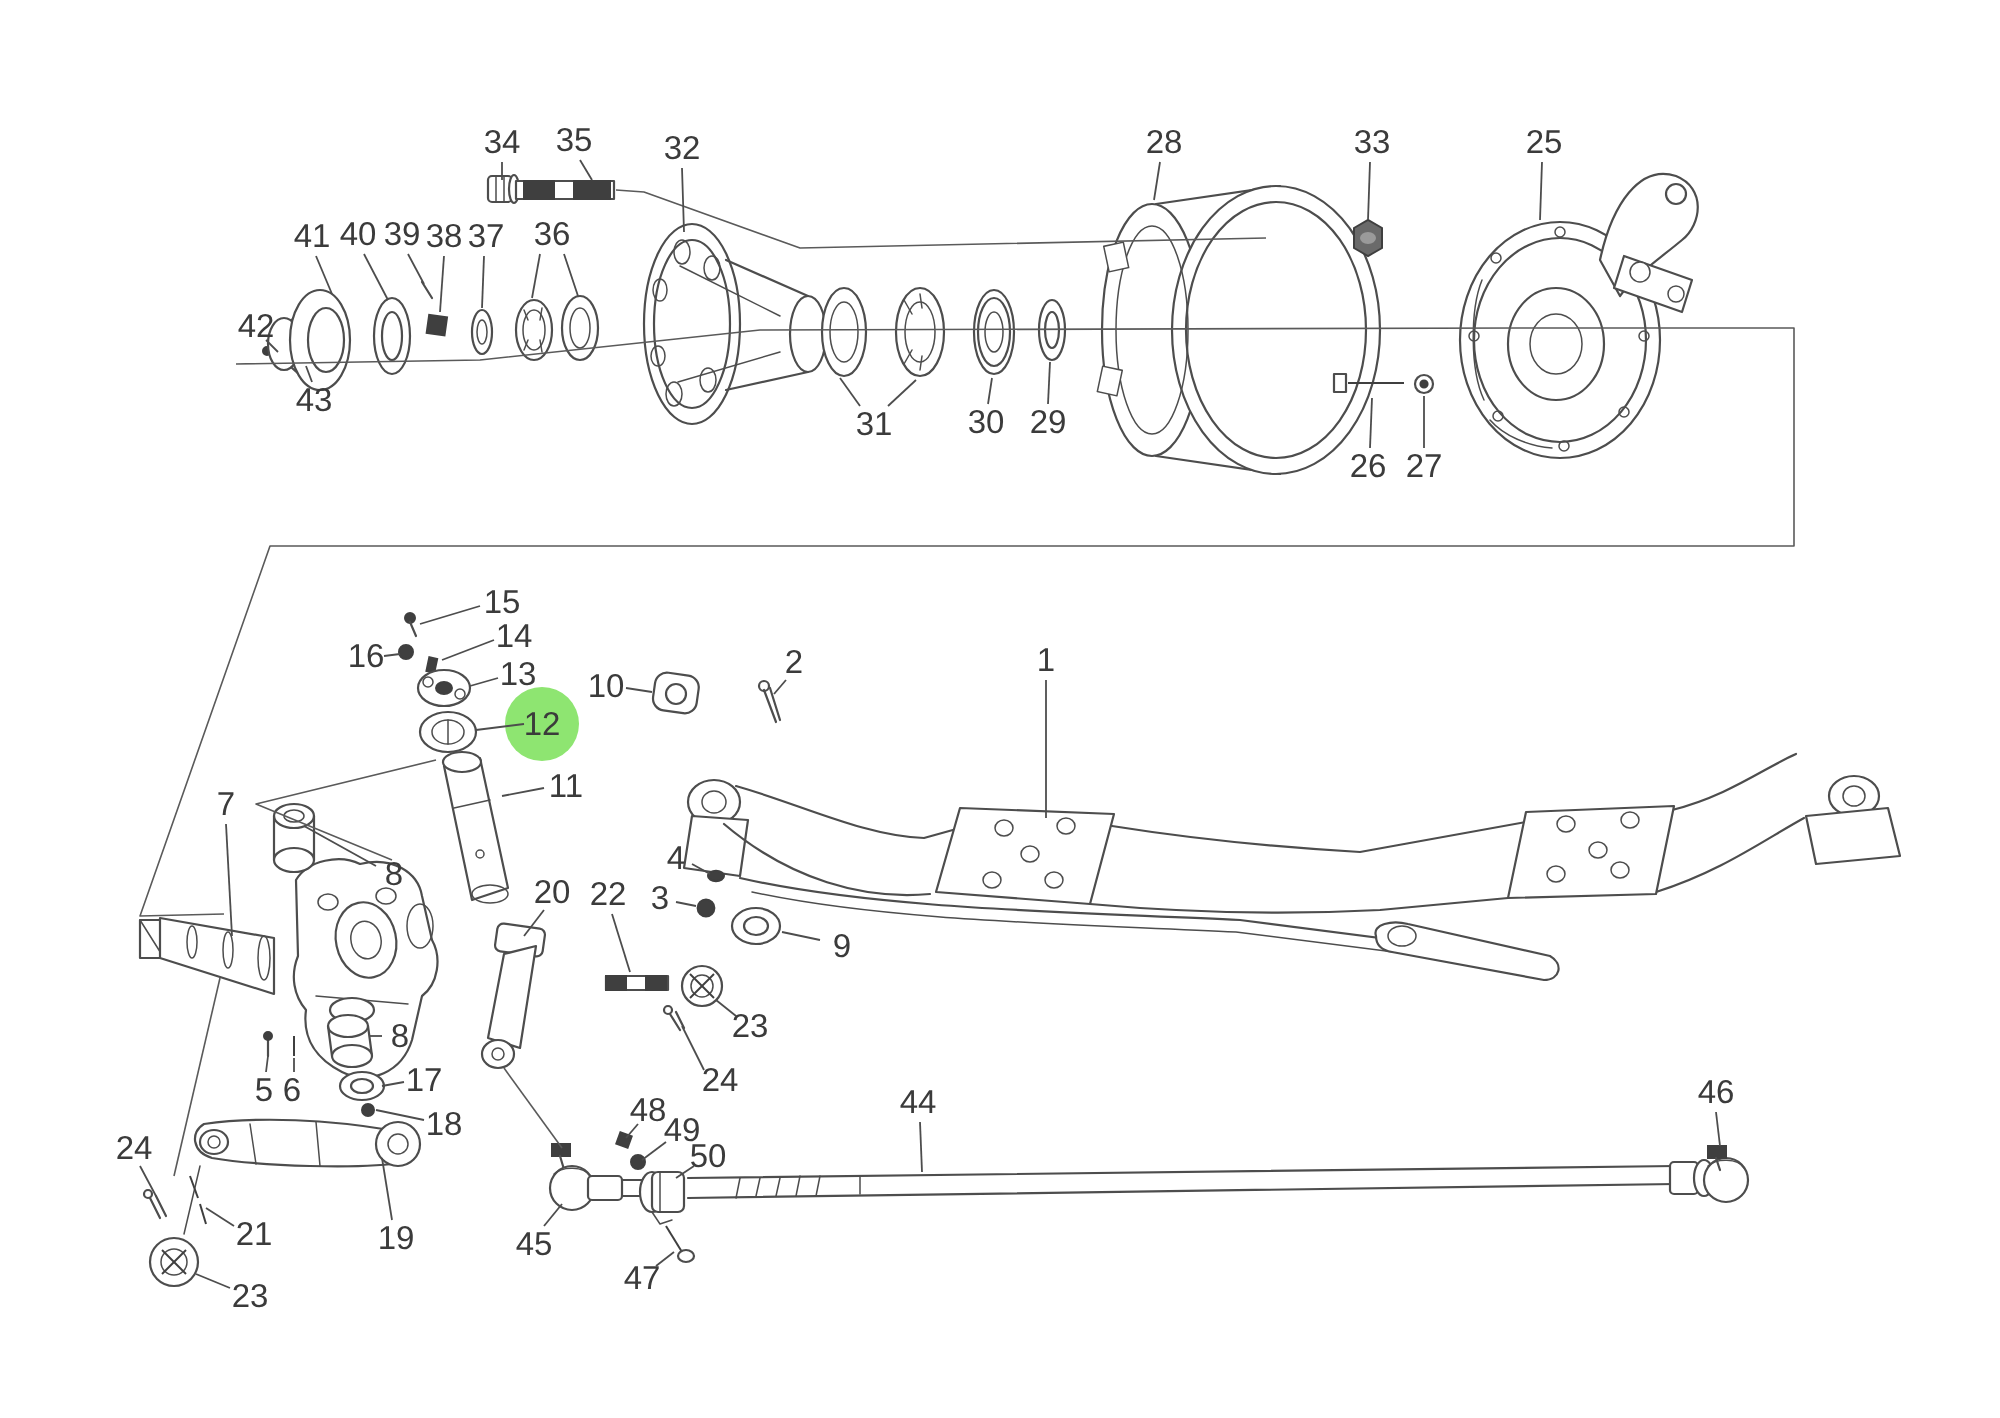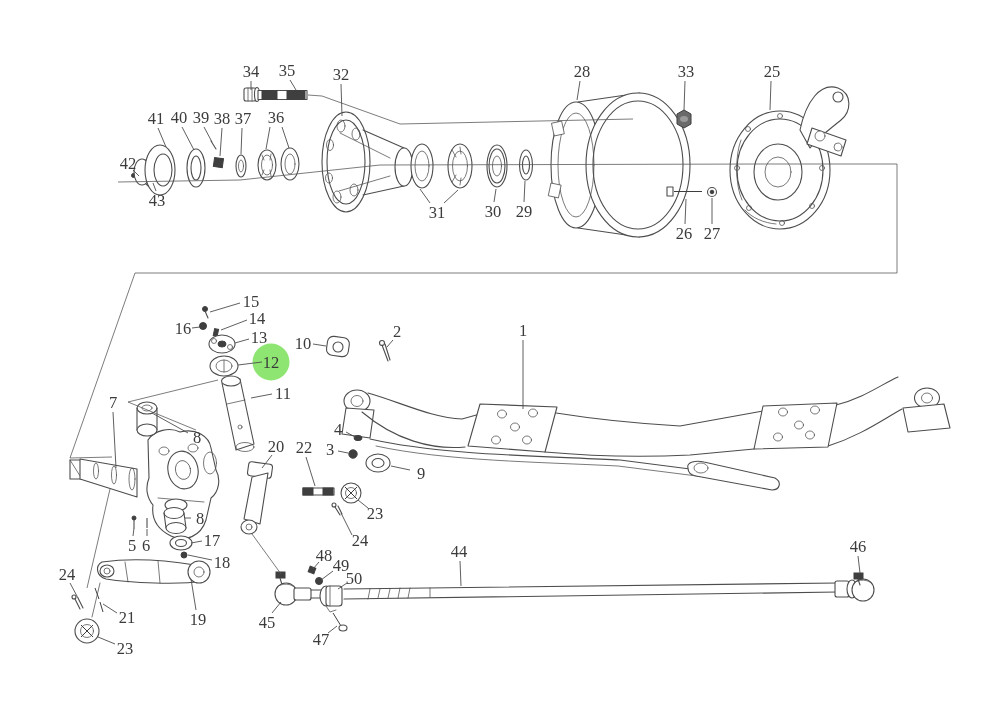--- a/index.html
+++ b/index.html
@@ -1,17 +1,17 @@
 <!DOCTYPE html>
 <html><head>
 <meta charset="utf-8">
 <style>
   html,body{margin:0;padding:0;background:#ffffff;}
   #stage{position:relative;width:1000px;height:709px;background:#ffffff;overflow:hidden;
-         font-family:Liberation Serif, serif;}
+         font-family:Liberation Sans, sans-serif;}
   svg{display:block;}
   .ln{fill:none;stroke:#4d4d4d;stroke-width:1.1;stroke-linejoin:round;stroke-linecap:round;}
   .thin{stroke-width:0.75;}
   .wf{fill:#ffffff;}
   .dk{fill:#3f3f3f;stroke:#3f3f3f;stroke-width:1;}
   .anno{fill:none;stroke:#5a5a5a;stroke-width:0.8;stroke-linejoin:round;}
   .callout-text{font-size:16.5px;fill:#3b3b3b;}
   .leader{fill:none;stroke:#4d4d4d;stroke-width:0.9;}
 </style>
 </head>

